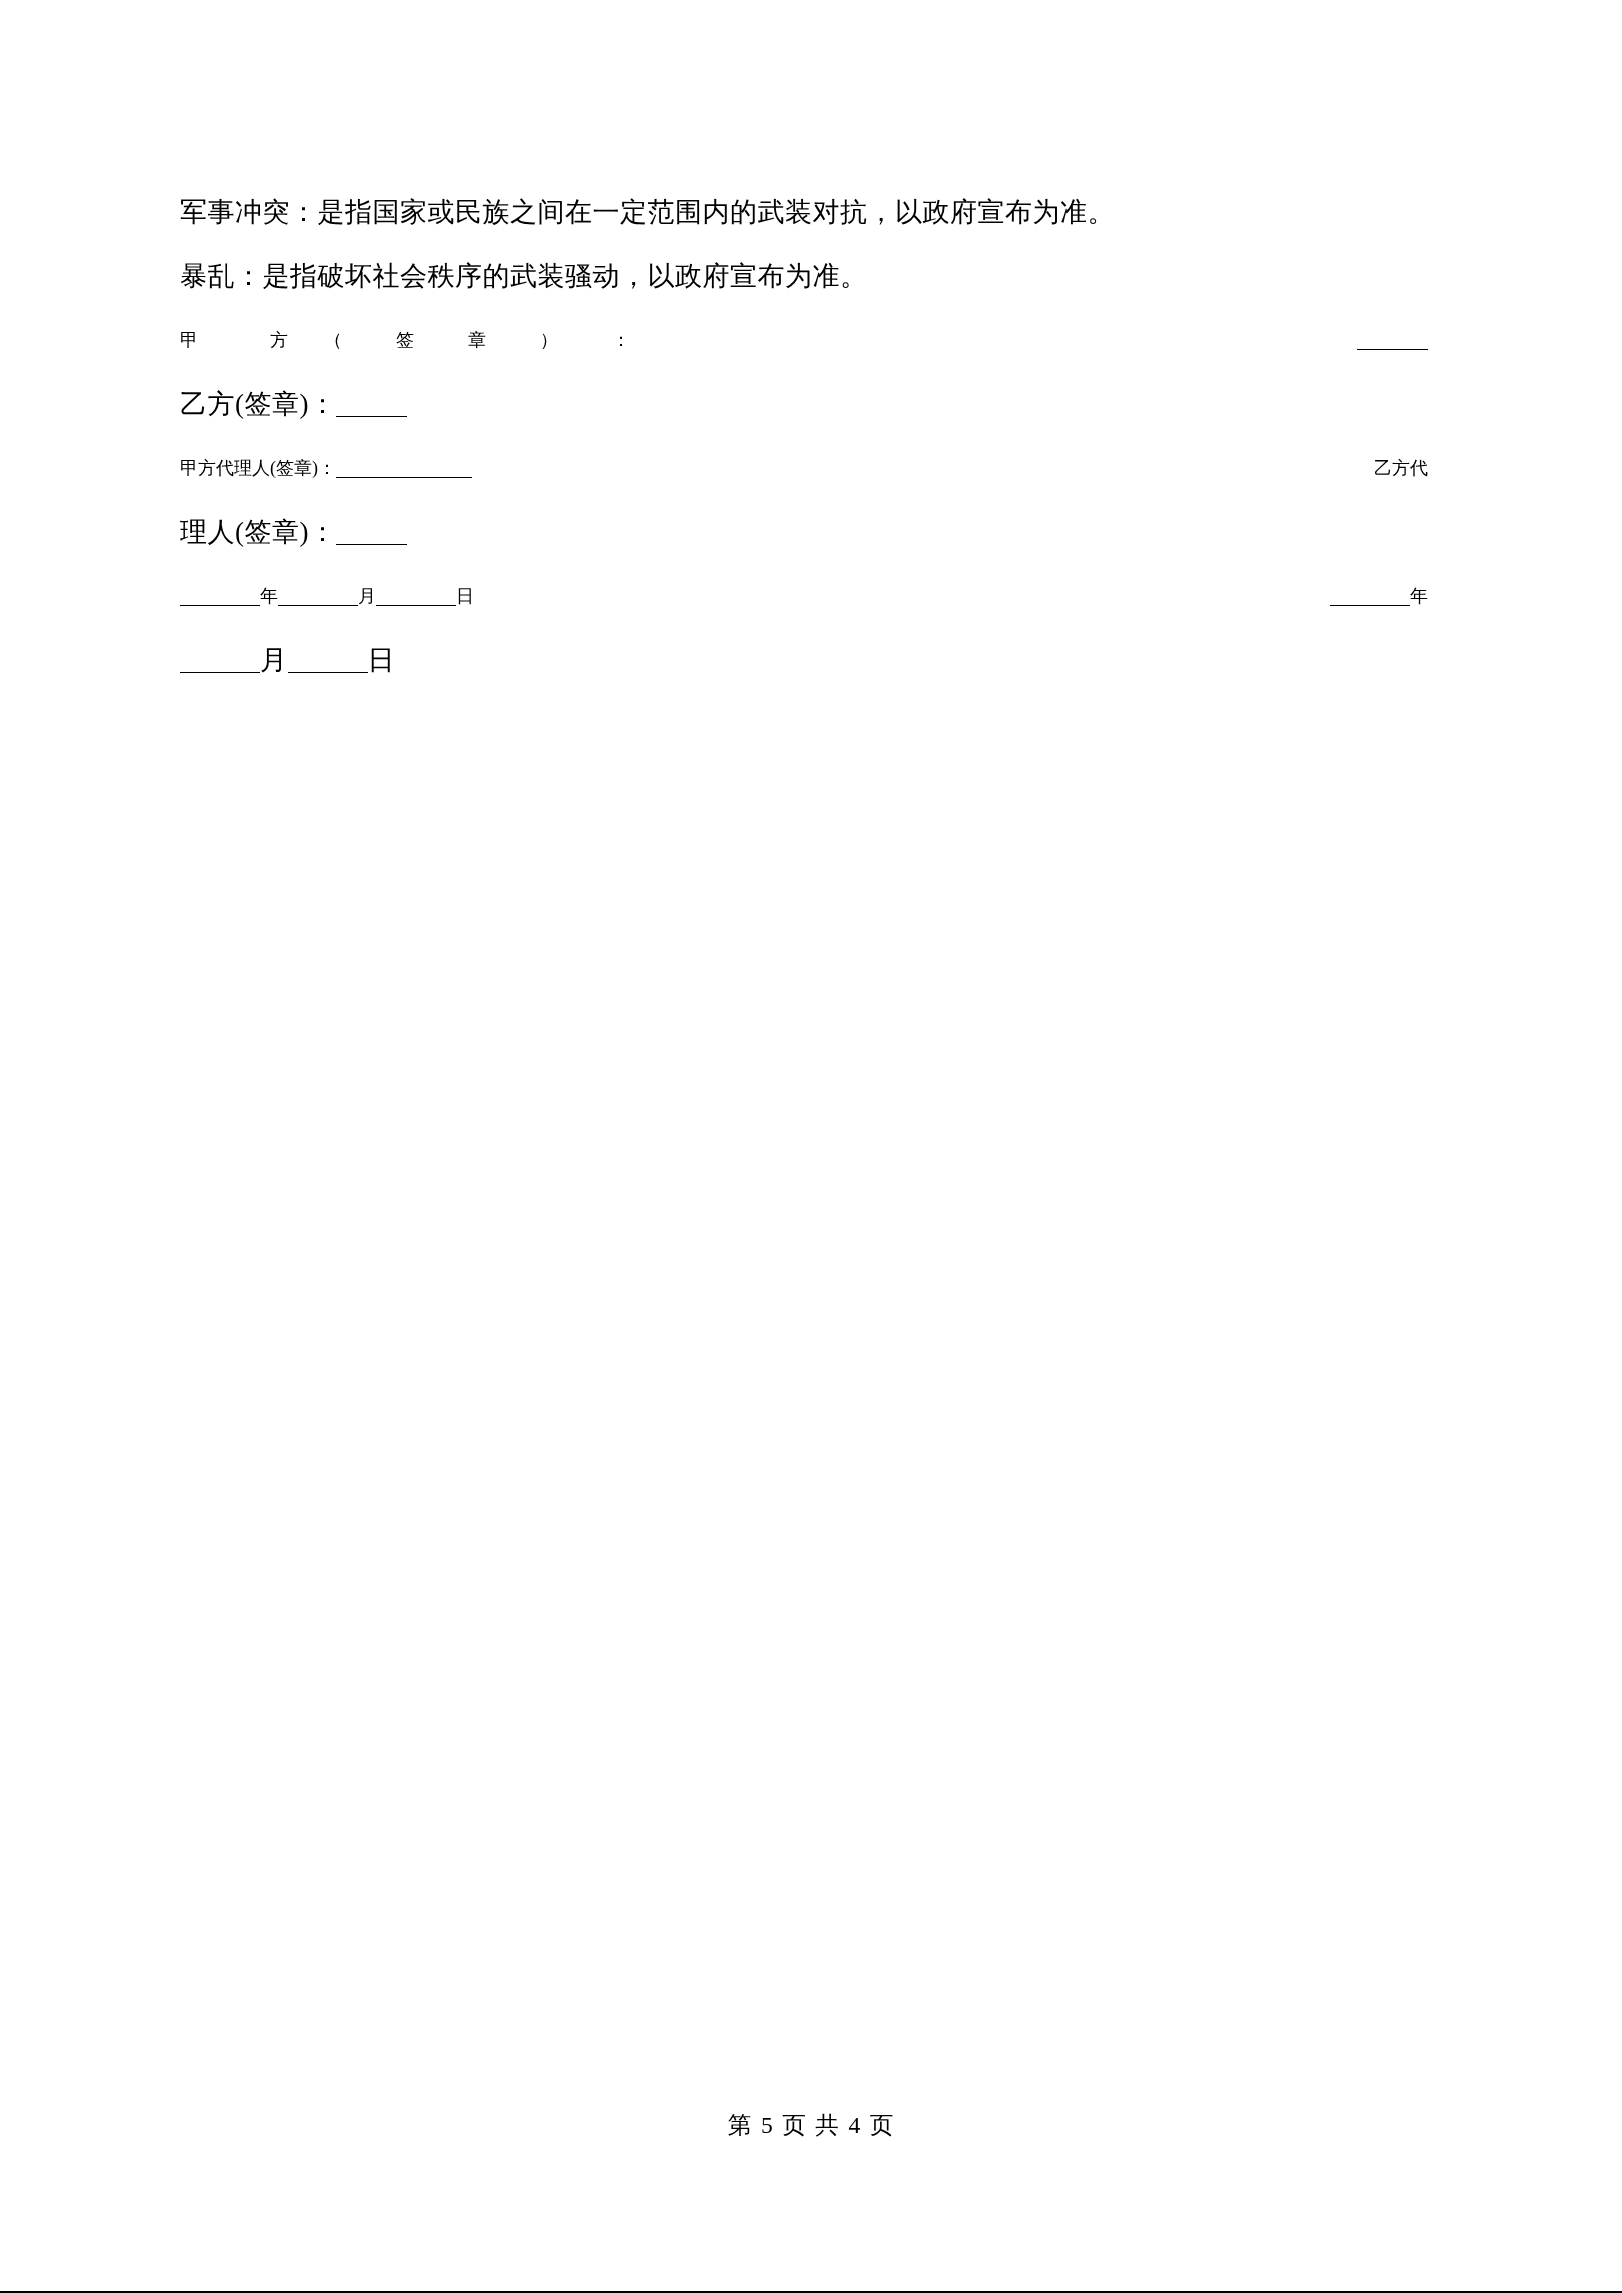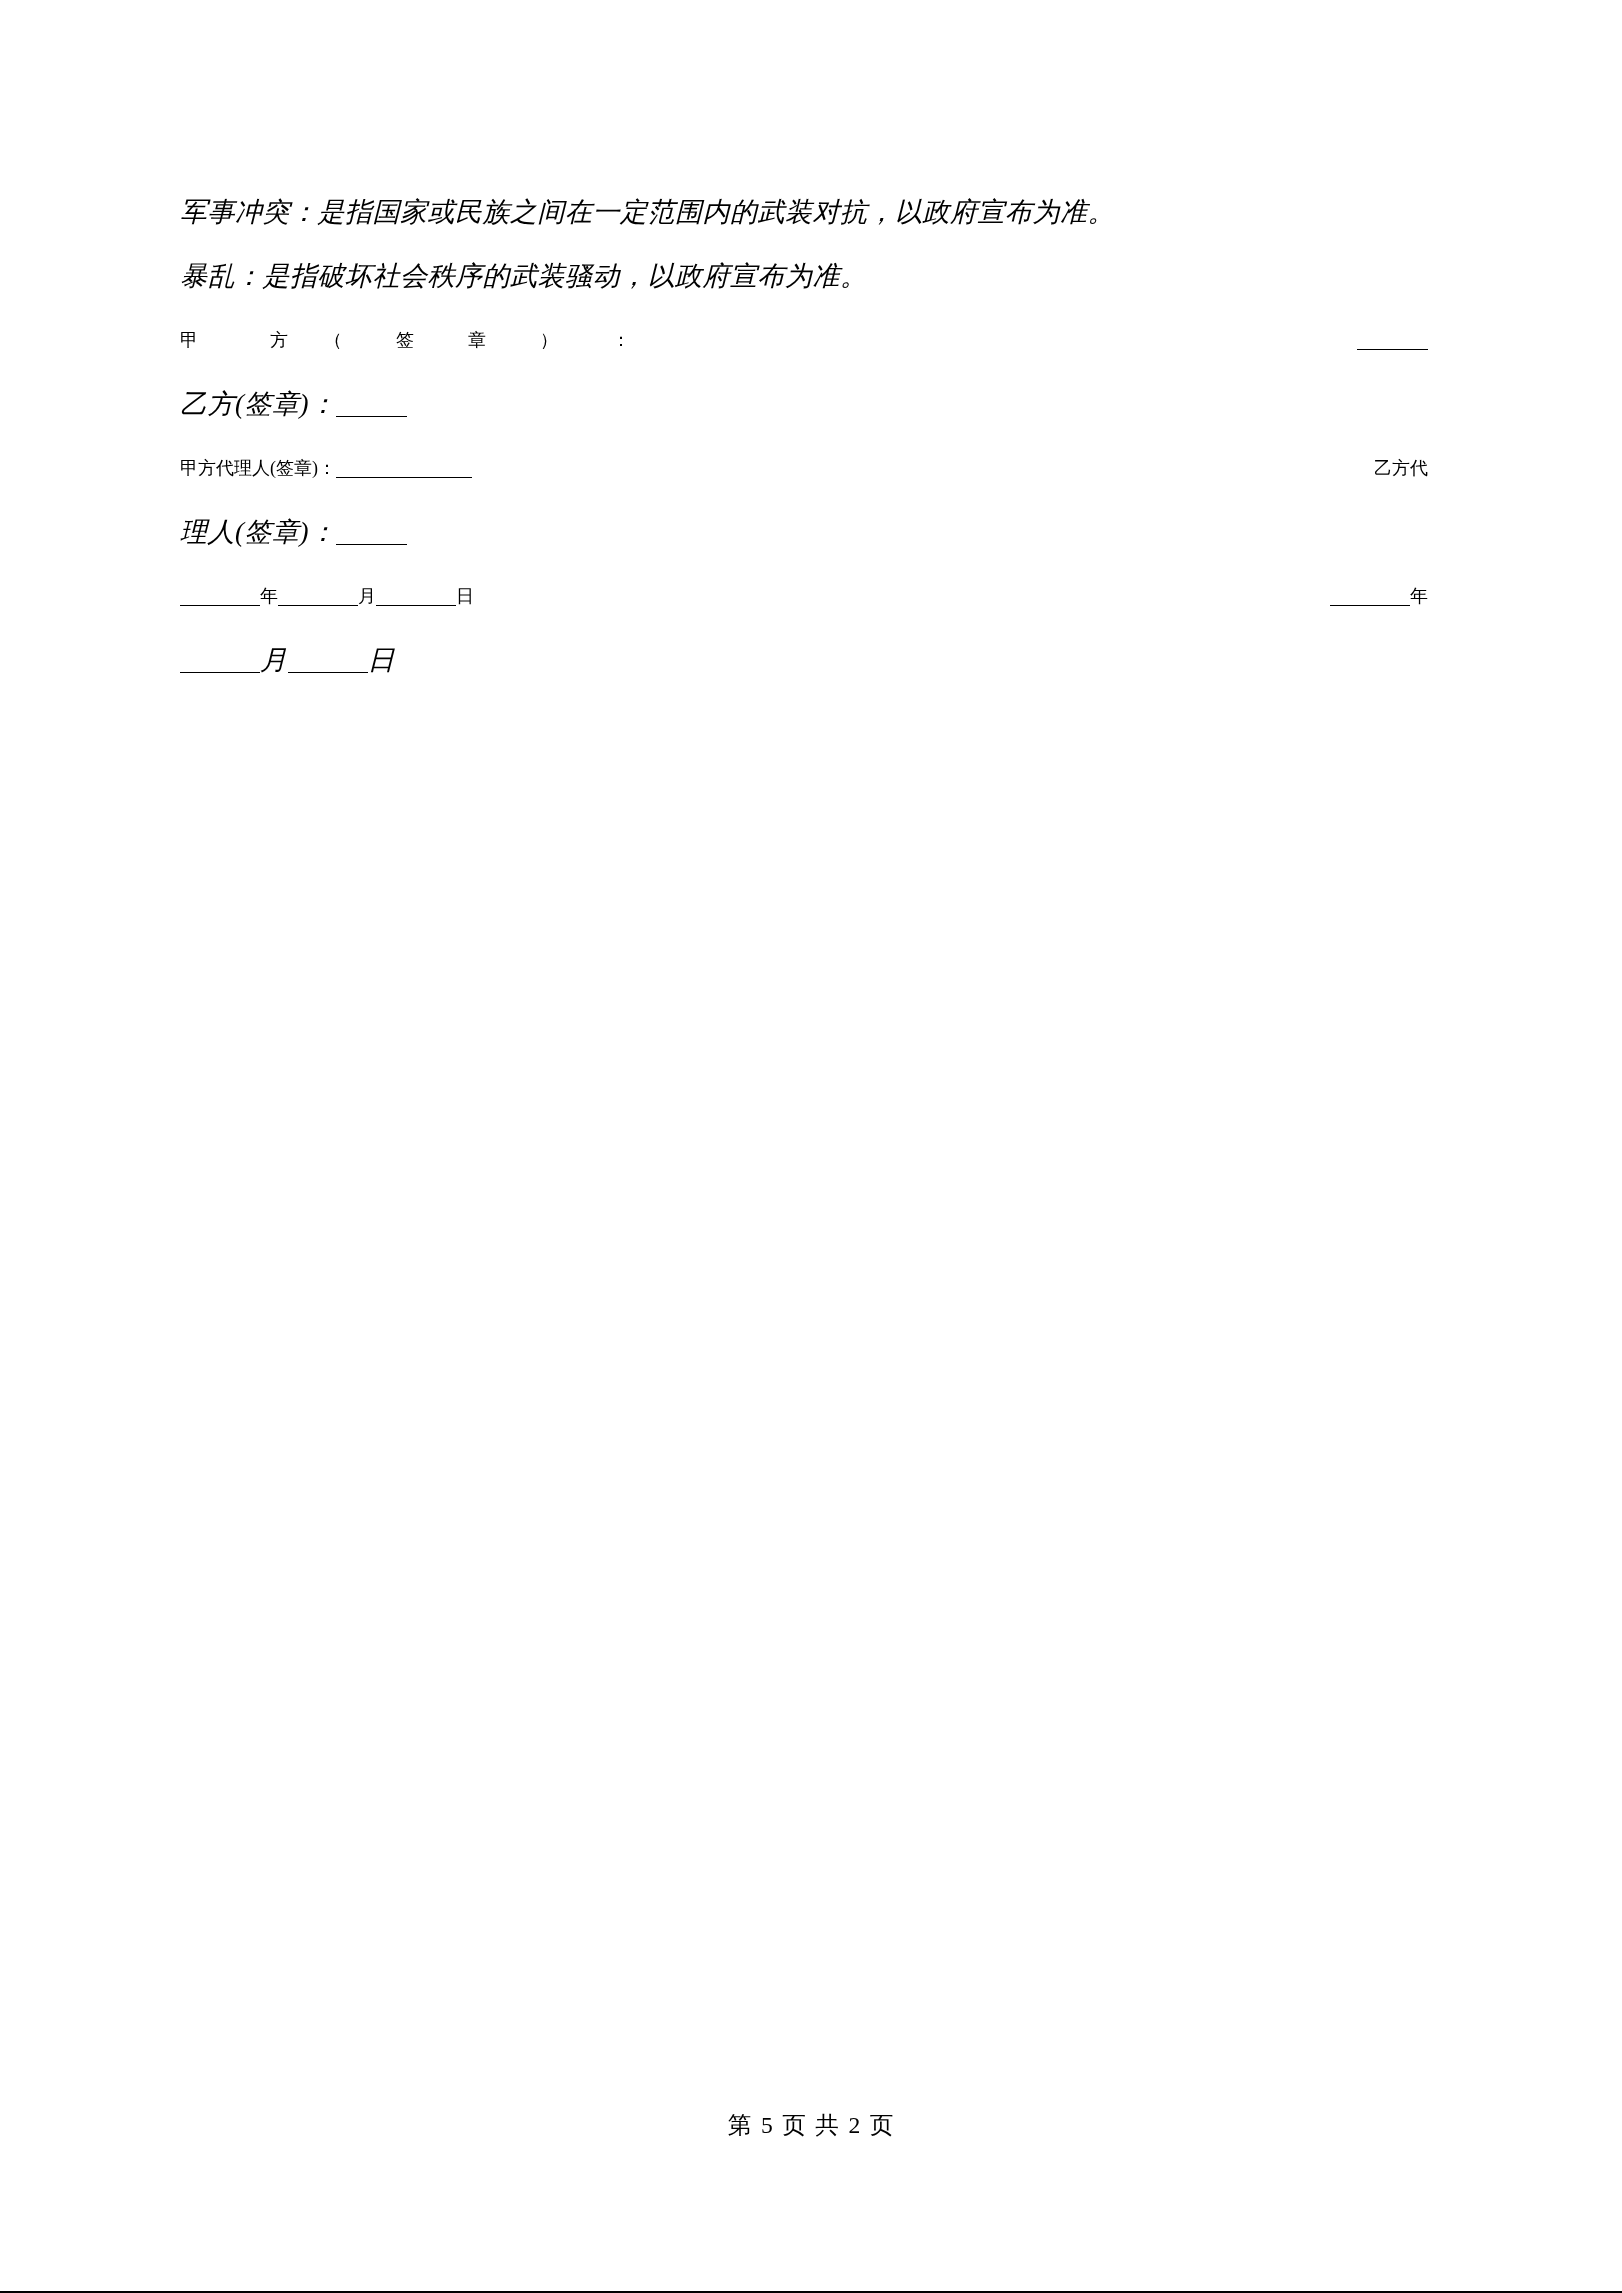--- a/index.html
+++ b/index.html
@@ -35,21 +35,20 @@
     position: absolute;
     left: 180px;
     top: 180px;
     width: 1264px;
   }
   .para {
     font-size: 27px;
     line-height: 64px;
     letter-spacing: 0.5px;
     white-space: nowrap;
-    font-style: italic;
   }
   .para-split {
     position: relative;
     width: 1264px;
     font-size: 18px;
     line-height: 64px;
     white-space: nowrap;
   }
   .para-split .right {
     position: absolute;
@@ -118,17 +117,17 @@
       <span><span class="u-blank"></span><span>年</span><span class="u-blank"></span><span>月</span><span class="u-blank"></span><span>日</span></span>
       <span class="right"><span class="u-blank"></span><span>年</span></span>
     </div>
 
     <div class="para">
       <span class="u-blank"></span><span>月</span><span class="u-blank"></span><span>日</span>
     </div>
 
   </div>
 
-  <div class="footer">第 5 页 共 2 页</div>
+  <div class="footer">第 5 页 共 4 页</div>
 
   <div class="page-border-bottom"></div>
 </div>
 
 
 </body></html>

